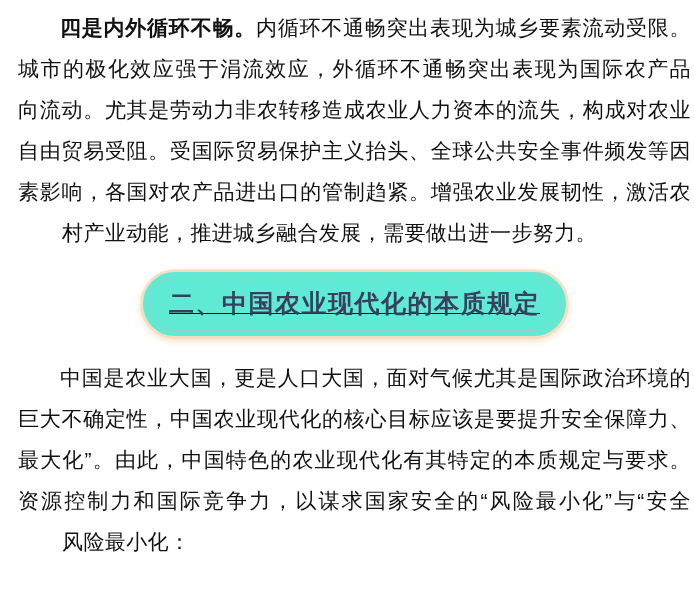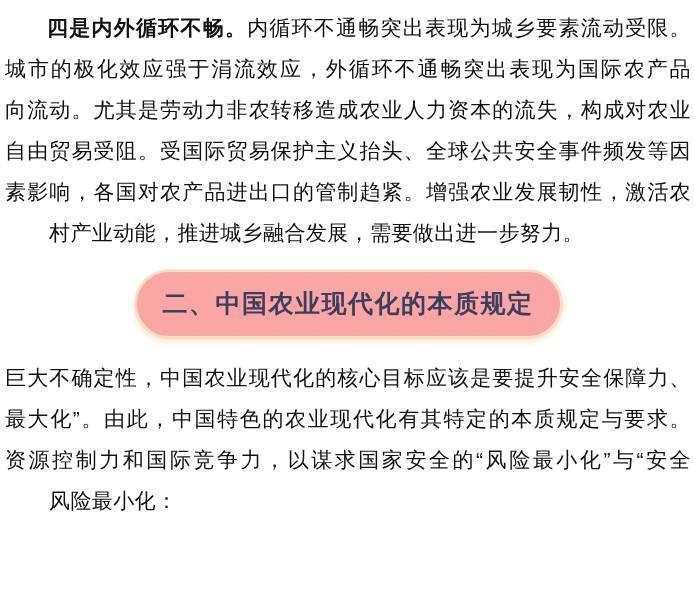--- a/index.html
+++ b/index.html
@@ -10,21 +10,21 @@
   body {
     width: 694px;
     height: 614px;
     overflow: hidden;
     font-family: "Liberation Sans", "DejaVu Sans", sans-serif;
     color: #111111;
   }
   .article {
     box-sizing: border-box;
     width: 694px;
-    padding: 7px 3px 0 5px;
+    padding: 7px 3px 0 18px;
   }
   .para {
     margin: 0;
     font-size: 21px;
     line-height: 41px;
     letter-spacing: 0.4px;
   }
   .line {
     display: block;
     text-align: justify;
@@ -37,25 +37,26 @@
     text-align-last: left;
     margin-left: 44px;
   }
   .lead-bold {
     font-weight: bold;
   }
   .section-pill {
     box-sizing: border-box;
     width: 427px;
     margin: 17px auto 19px auto;
-    background: #fca5a5;
+    background: #5eead4;
     border: 2px solid #f4ddc0;
     border-radius: 999px;
     box-shadow: 0 3px 7px rgba(236, 196, 150, 0.55), 0 0 0 1px #f9ecda;
     padding: 5px;
+    text-decoration: underline;
   }
   .section-pill-inner {
     border: 1.5px dashed #c9b8a6;
     border-radius: 999px;
     padding: 9px 6px 10px 6px;
     text-align: center;
     text-align-last: center;
   }
   .section-title {
     font-size: 25px;
@@ -79,19 +80,20 @@
     <span class="line last">村产业动能，推进城乡融合发展，需要做出进一步努力。</span>
   </p>
 
   <div class="section-pill">
     <div class="section-pill-inner">
       <span class="section-title">二、中国农业现代化的本质规定</span>
     </div>
   </div>
 
   <p class="para">
+    <span class="line first">中国是农业大国，更是人口大国，面对气候尤其是国际政治环境的</span>
     <span class="line">巨大不确定性，中国农业现代化的核心目标应该是要提升安全保障力、</span>
     <span class="line">最大化”。由此，中国特色的农业现代化有其特定的本质规定与要求。</span>
     <span class="line">资源控制力和国际竞争力，以谋求国家安全的“风险最小化”与“安全</span>
     <span class="line last">风险最小化：</span>
   </p>
 
 </div>
 
 </body></html>

